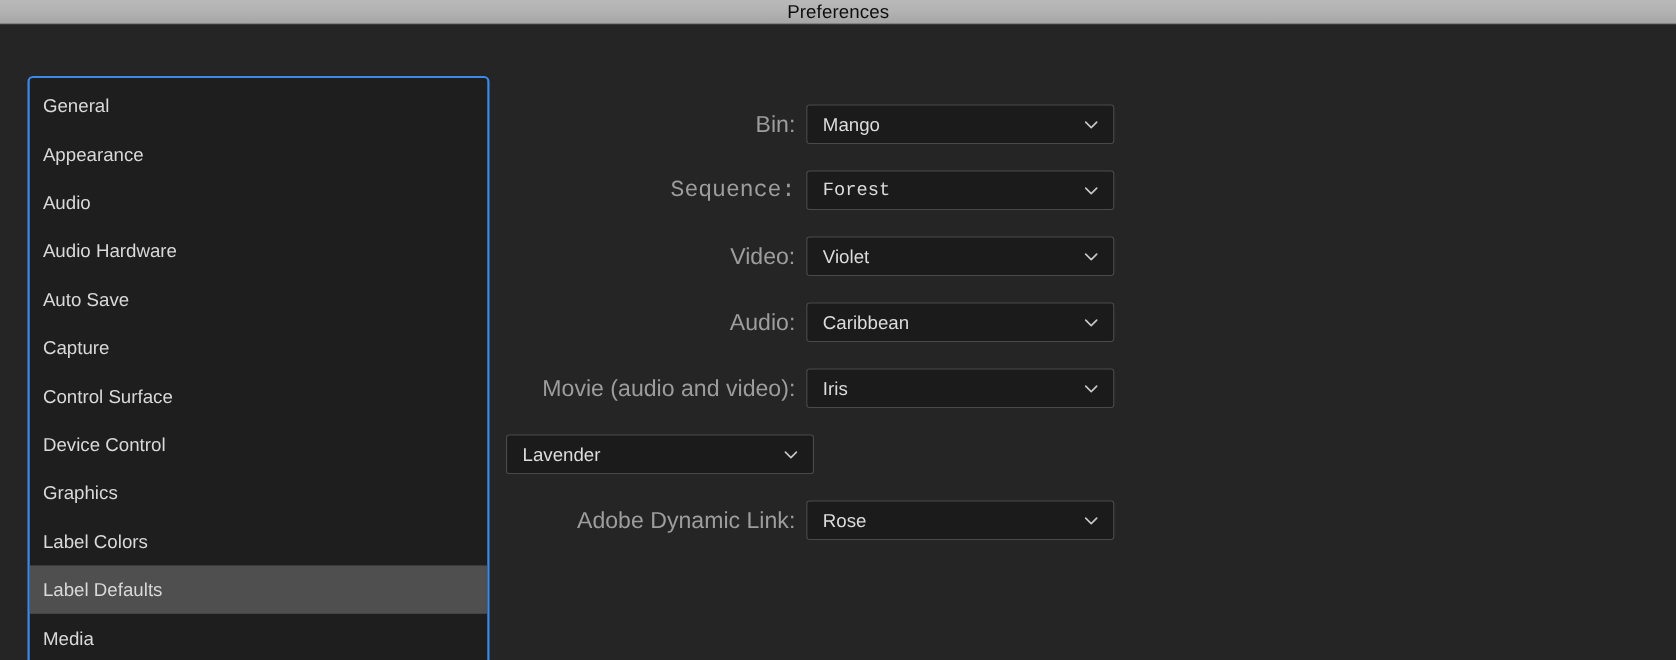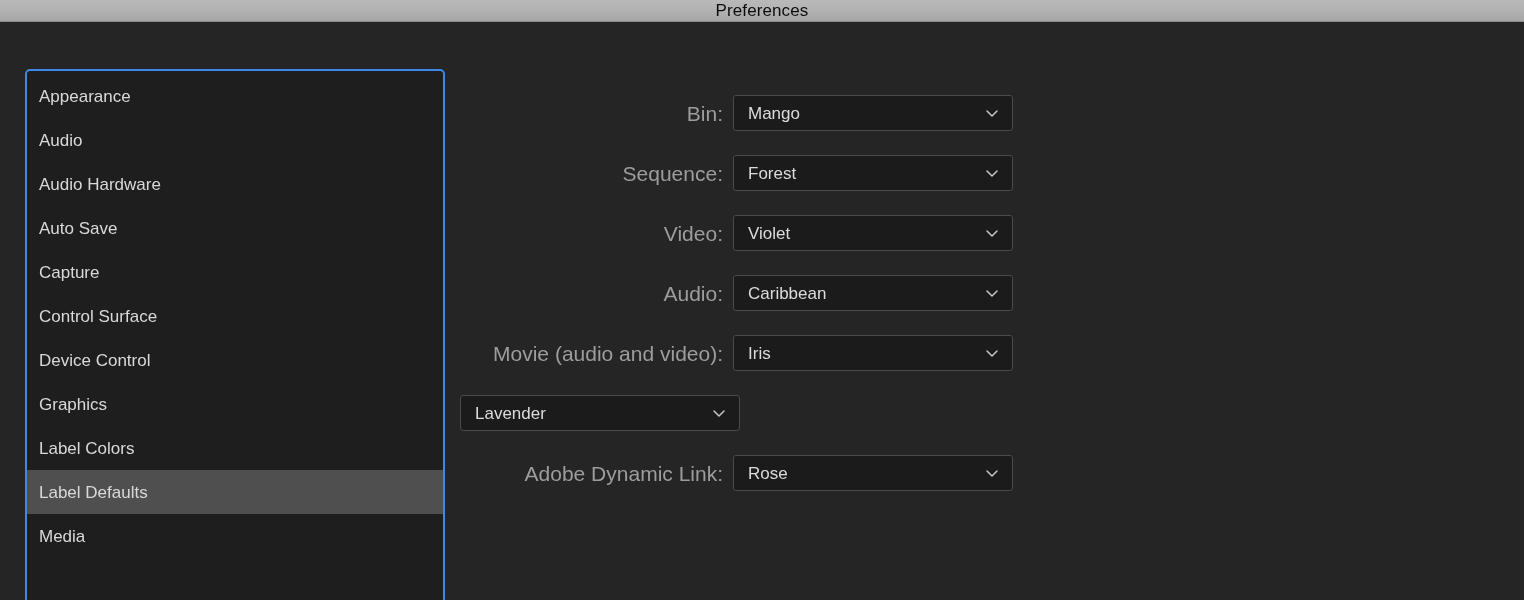--- a/index.html
+++ b/index.html
@@ -130,20 +130,23 @@
 
 <div id="app">
 
   <div class="titlebar">
     <div class="titlebar-text">Preferences</div>
   </div>
 
   <div class="sidebar">
     <div class="sidebar-list" id="sidebar-list">
         <div class="sidebar-item">
+          <span class="sidebar-item-label">General</span>
+        </div>
+        <div class="sidebar-item">
           <span class="sidebar-item-label">Appearance</span>
         </div>
         <div class="sidebar-item">
           <span class="sidebar-item-label">Audio</span>
         </div>
         <div class="sidebar-item">
           <span class="sidebar-item-label">Audio Hardware</span>
         </div>
         <div class="sidebar-item">
           <span class="sidebar-item-label">Auto Save</span>
@@ -177,21 +180,21 @@
         <div class="pref-label">Bin:</div>
         <div class="pref-select">
           <span class="pref-select-value">Mango</span>
           <span class="chevron-down">
             <svg width="16" height="16" viewBox="0 0 16 16" fill="none" aria-hidden="true">
               <path d="M3 6 L8 11 L13 6" stroke="#c6c6c6" stroke-width="1.5" stroke-linecap="round" stroke-linejoin="round" fill="none"></path>
             </svg>
           </span>
         </div>
       </div>
-      <div class="pref-row" style="top: 86px;">
+      <div class="pref-row" style="top: 86px; font-family: Liberation Mono, monospace;">
         <div class="pref-label">Sequence:</div>
         <div class="pref-select">
           <span class="pref-select-value">Forest</span>
           <span class="chevron-down">
             <svg width="16" height="16" viewBox="0 0 16 16" fill="none" aria-hidden="true">
               <path d="M3 6 L8 11 L13 6" stroke="#c6c6c6" stroke-width="1.5" stroke-linecap="round" stroke-linejoin="round" fill="none"></path>
             </svg>
           </span>
         </div>
       </div>

